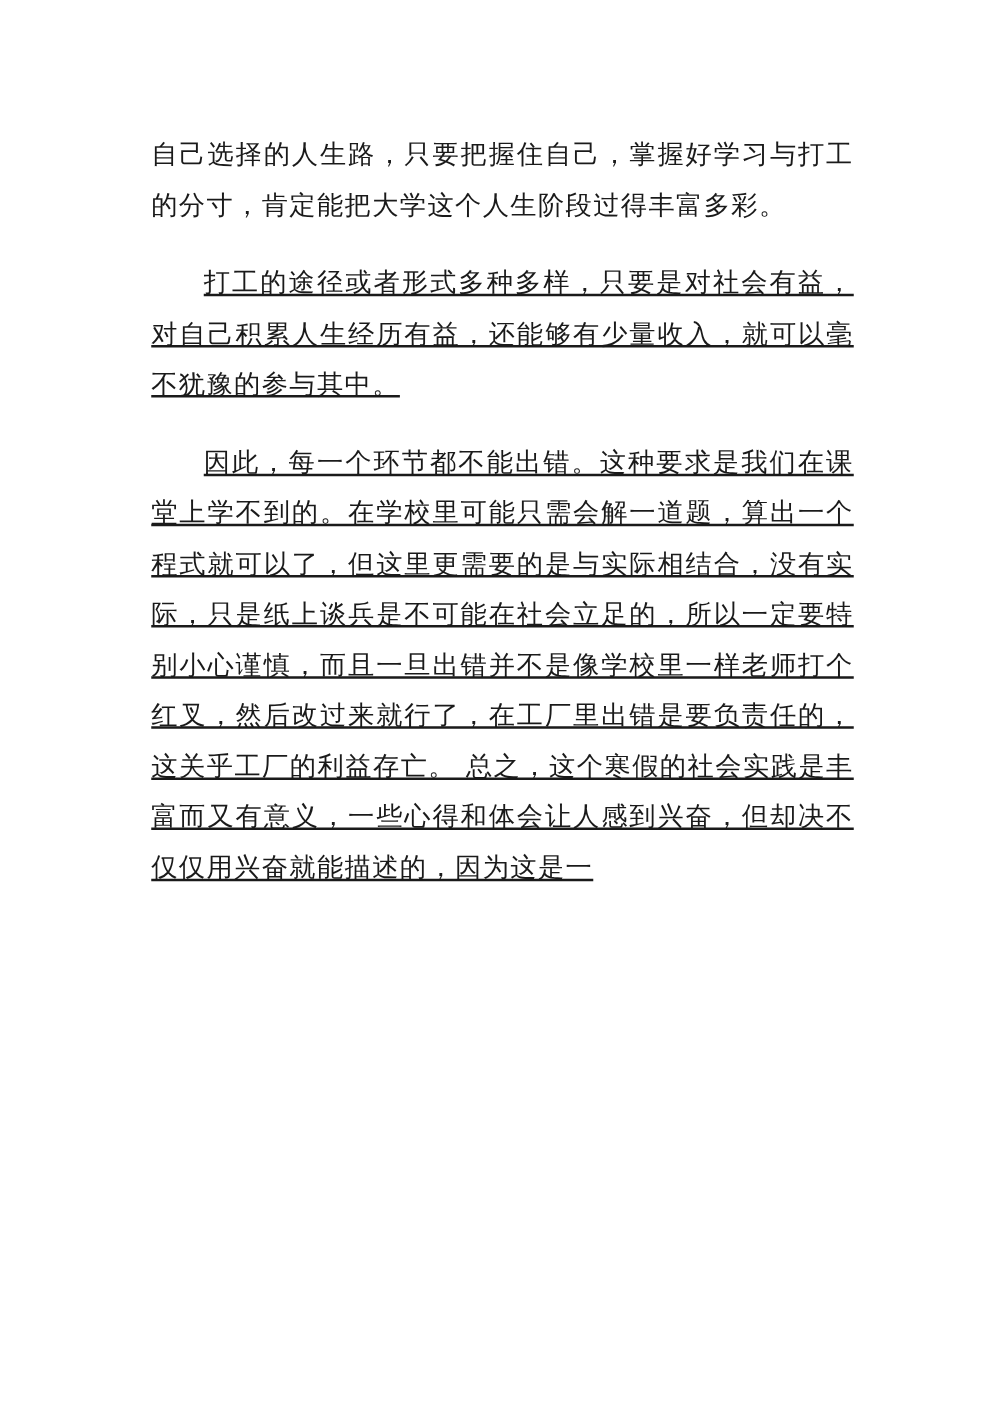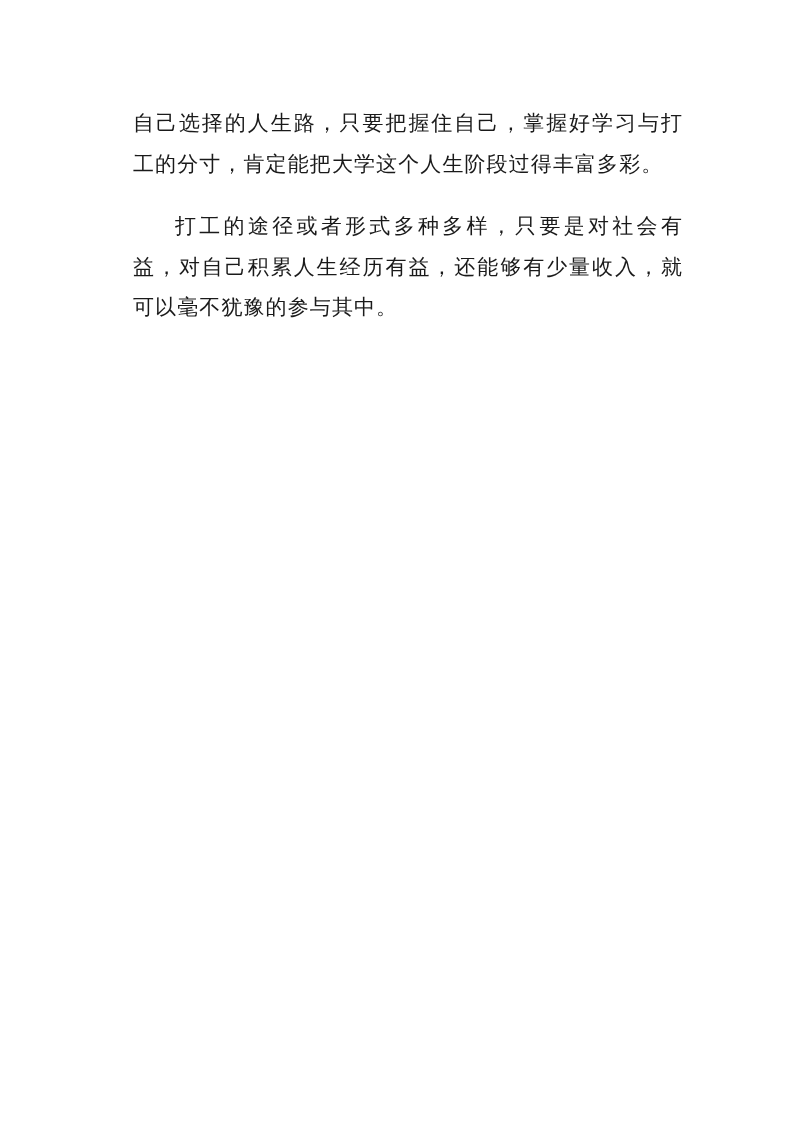--- a/index.html
+++ b/index.html
@@ -17,29 +17,31 @@
     position: absolute;
     left: 121px;
     top: 103px;
     width: 562px;
     font-family: "DejaVu Serif", "Liberation Serif", serif;
     font-size: 21px;
     color: #1a1a1a;
     line-height: 40.5px;
   }
   .para {
-    margin: 0 0 22px 12px;
+    margin: 0 0 22px 0;
     text-align: justify;
     text-align-last: left;
     text-indent: 0;
     letter-spacing: 1.1px;
   }
   .para.indent {
     text-indent: 42px;
+    text-decoration: underline;
   }
 </style>
 </head>
 <body>
 
 <div class="page">
   <p class="para">自己选择的人生路，只要把握住自己，掌握好学习与打工的分寸，肯定能把大学这个人生阶段过得丰富多彩。</p>
   <p class="para indent">打工的途径或者形式多种多样，只要是对社会有益，对自己积累人生经历有益，还能够有少量收入，就可以毫不犹豫的参与其中。</p>
+  <p class="para indent">因此，每一个环节都不能出错。这种要求是我们在课堂上学不到的。在学校里可能只需会解一道题，算出一个程式就可以了，但这里更需要的是与实际相结合，没有实际，只是纸上谈兵是不可能在社会立足的，所以一定要特别小心谨慎，而且一旦出错并不是像学校里一样老师打个红叉，然后改过来就行了，在工厂里出错是要负责任的，这关乎工厂的利益存亡。 总之，这个寒假的社会实践是丰富而又有意义，一些心得和体会让人感到兴奋，但却决不仅仅用兴奋就能描述的，因为这是一</p>
 </div>
 
 </body></html>

